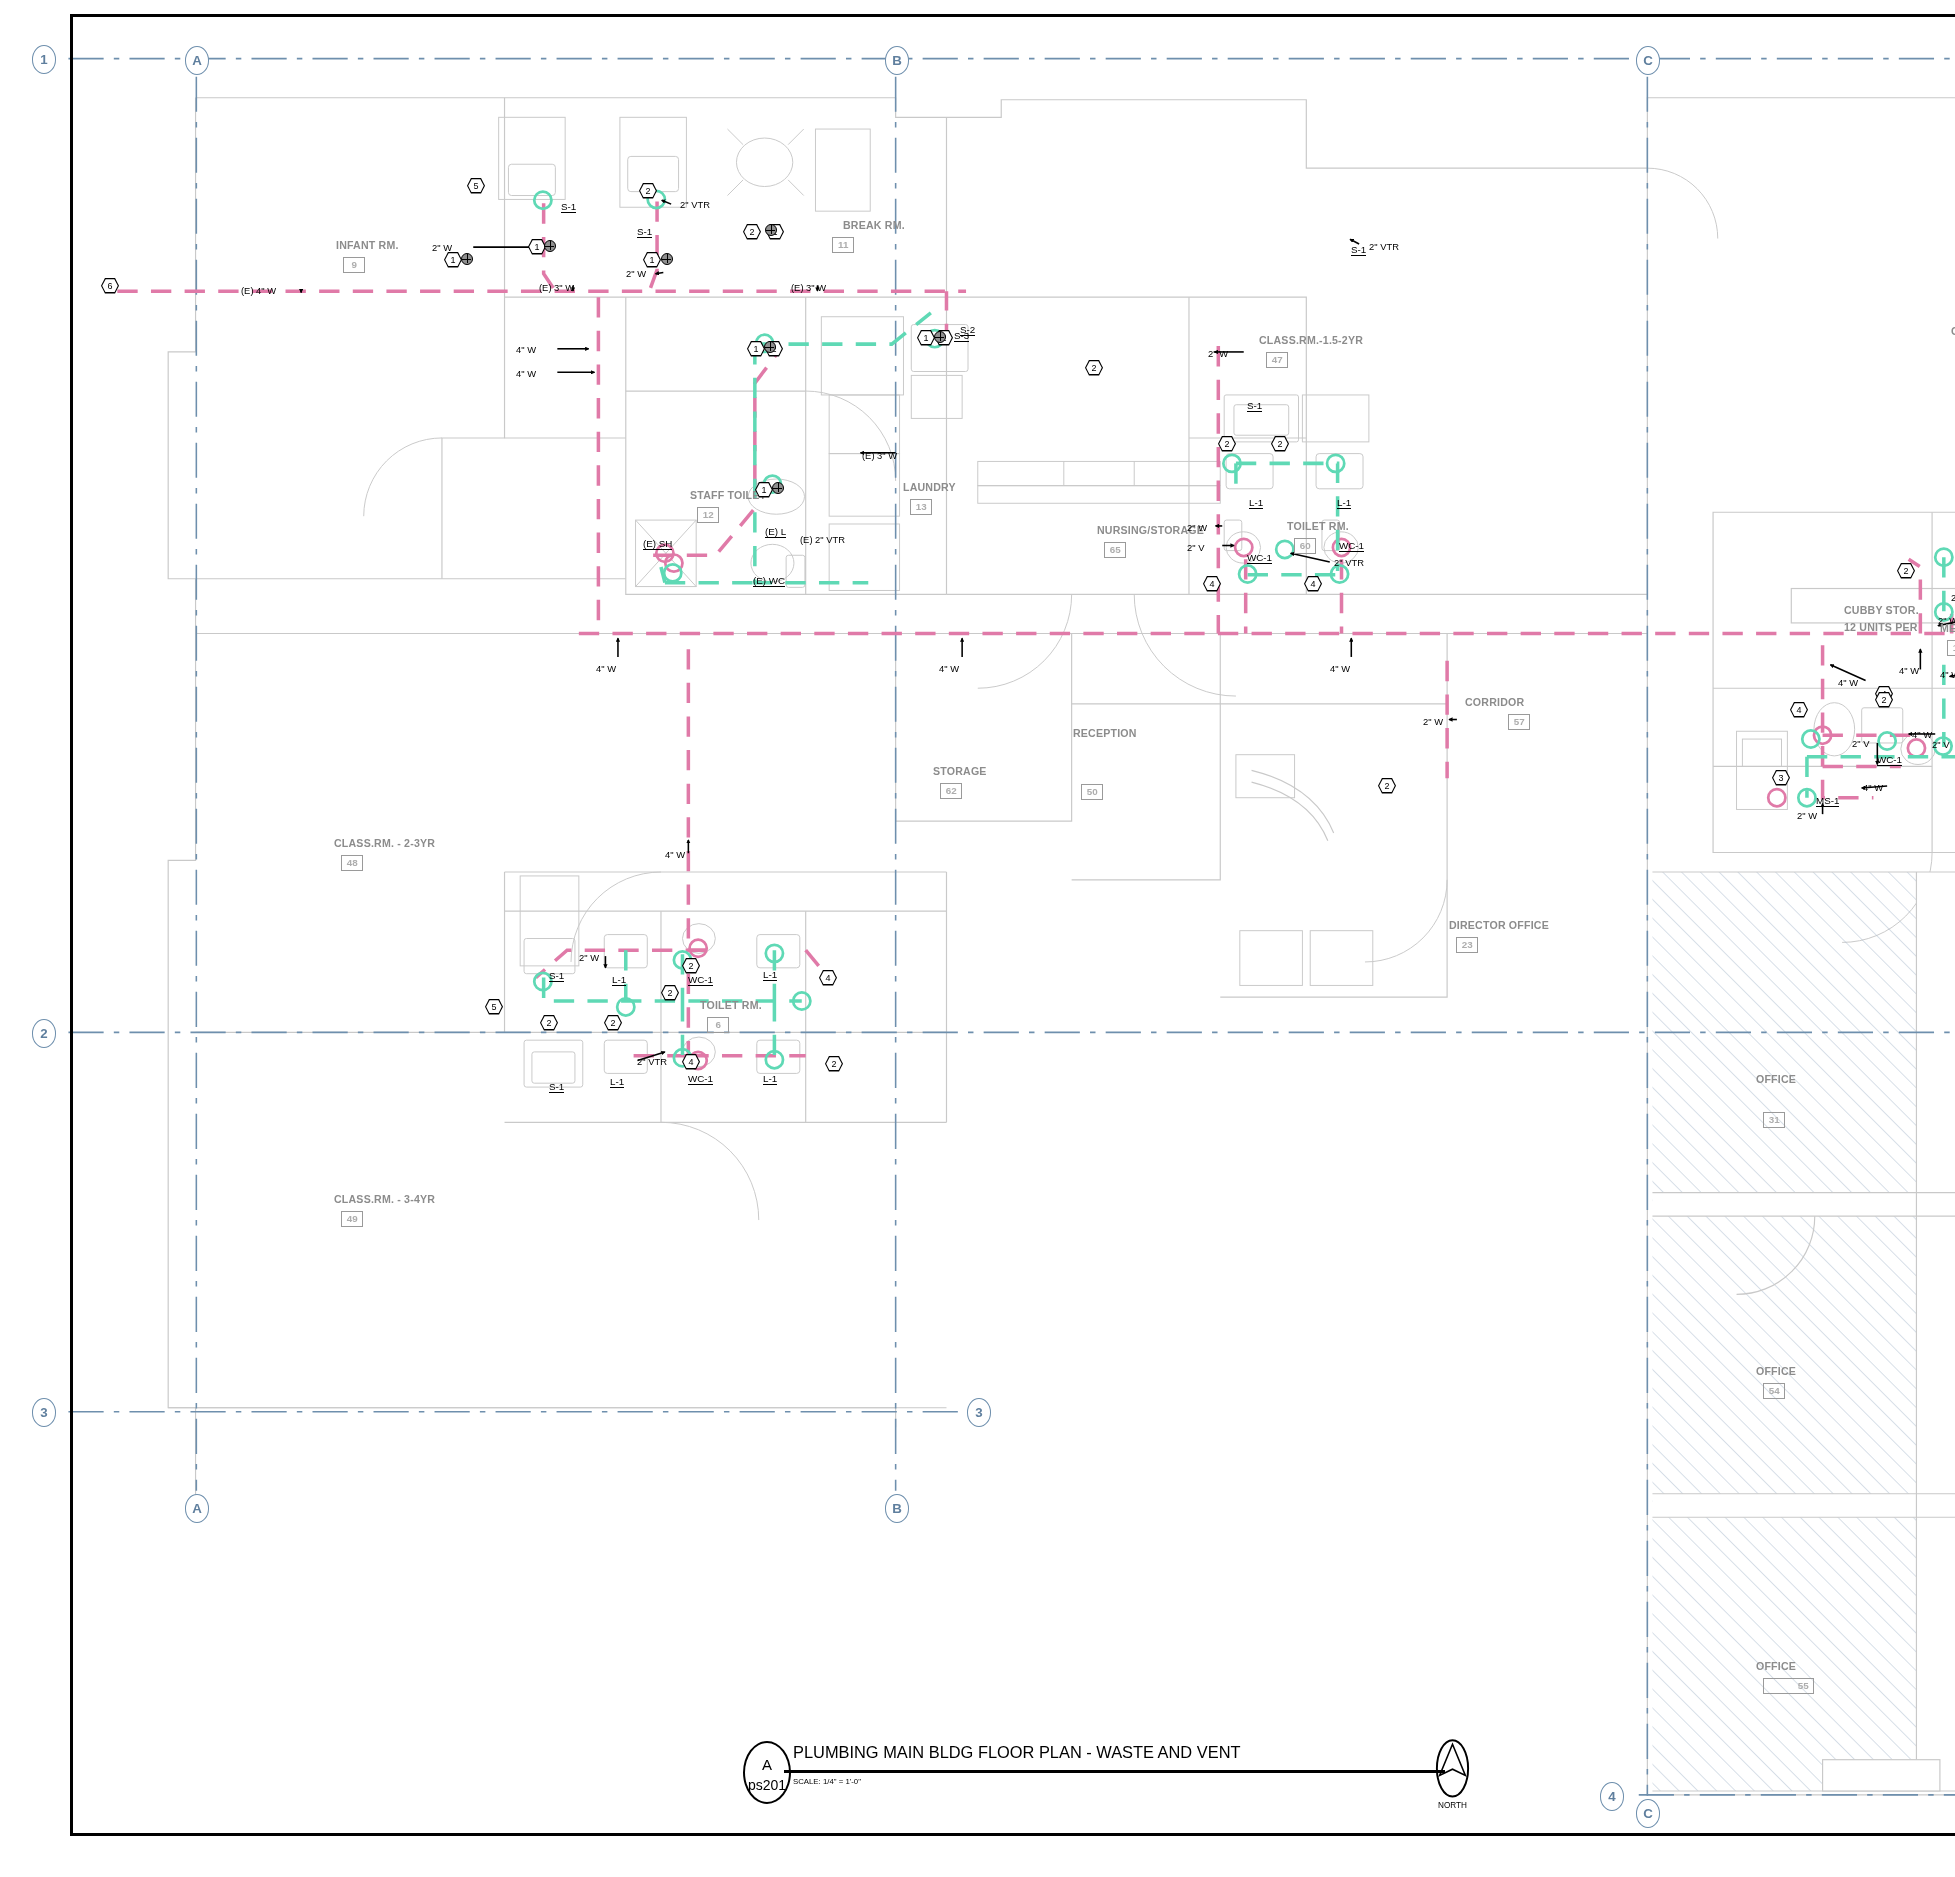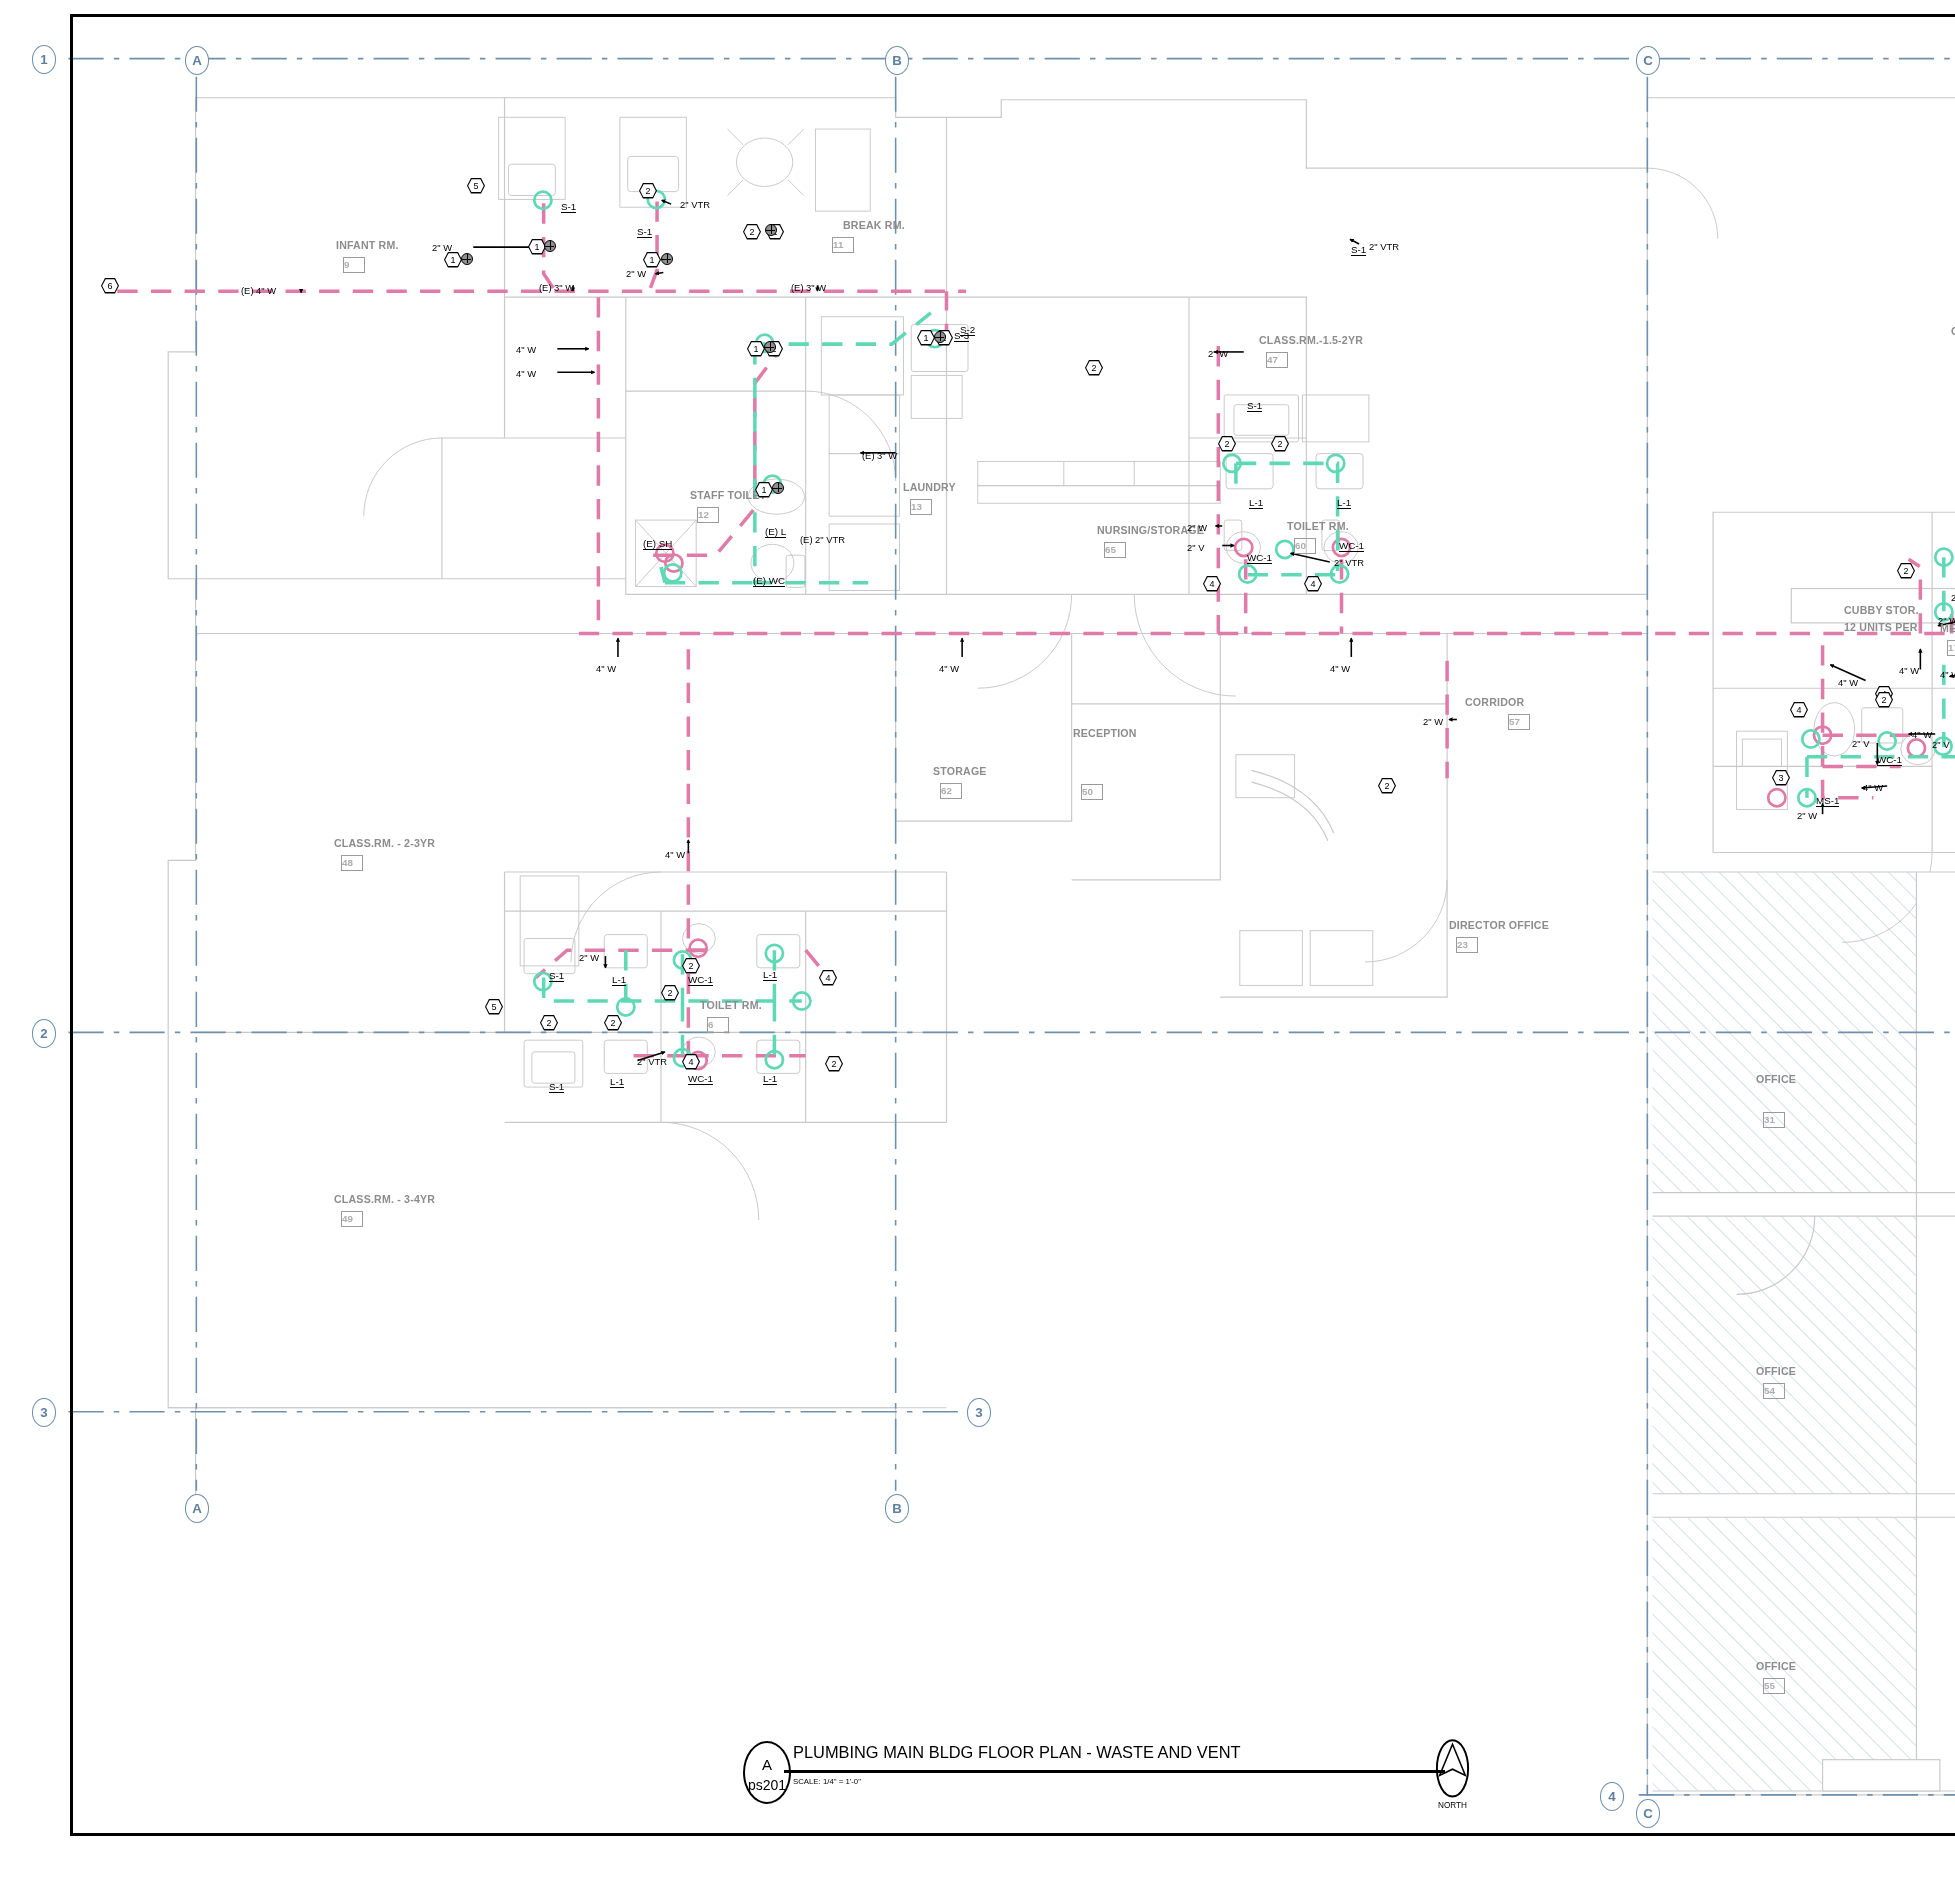--- a/index.html
+++ b/index.html
@@ -11,21 +11,21 @@
   .sheet-border{position:absolute;left:70px;top:14px;width:2722px;height:1822px;
       border:3.5px solid #000;box-sizing:border-box;}
 
   
   #plan-svg{position:absolute;left:0;top:0;width:2816px;height:1877px;}
 
   
   .txt{position:absolute;white-space:nowrap;font-family:"Liberation Sans", sans-serif;}
   .room-name{color:#8c8c8c;font-size:10.6px;letter-spacing:0.2px;font-weight:700;}
   .room-num-box{position:absolute;border:0.8px solid #9a9a9a;color:#adadad;font-size:9.8px;
-      line-height:13.3px;width:20.3px;height:14px;font-weight:700;}
+      text-align:center;line-height:13.3px;width:20.3px;height:14px;font-weight:700;}
   .pipe-label{color:#000;font-size:9.4px;font-weight:400;}
   .fixture-tag{color:#000;font-size:9.8px;font-weight:400;border-bottom:1.2px solid #000;
       padding-bottom:0.4px;}
 
   
   .hexnote{position:absolute;width:18px;height:15.6px;background:#fff;
       clip-path:polygon(22% 0,78% 0,100% 50%,78% 100%,22% 100%,0 50%);
       border:0;display:flex;align-items:center;justify-content:center;
       font-size:9px;color:#000;font-weight:400;}
   .hexnote-wrap{position:absolute;width:18px;height:15.6px;}
@@ -446,21 +446,21 @@
       <div class="room-num-box" style="left: 341px; top: 855px;">48</div>
       <div class="txt room-name" style="left: 700px; top: 999px;">TOILET RM.</div>
       <div class="room-num-box" style="left: 707px; top: 1017px;">6</div>
       <div class="txt room-name" style="left: 334px; top: 1193px;">CLASS.RM. - 3-4YR</div>
       <div class="room-num-box" style="left: 341px; top: 1211px;">49</div>
       <div class="txt room-name" style="left: 1756px; top: 1073px;">OFFICE</div>
       <div class="room-num-box" style="left: 1763px; top: 1112px;">31</div>
       <div class="txt room-name" style="left: 1756px; top: 1365px;">OFFICE</div>
       <div class="room-num-box" style="left: 1763px; top: 1383px;">54</div>
       <div class="txt room-name" style="left: 1756px; top: 1660px;">OFFICE</div>
-      <div class="room-num-box" style="left: 1763px; top: 1678px;">55</div>
+      <div class="room-num-box" style="left: 1763px; top: 1678px; padding-left: 29px;">55</div>
     </div>
 
   <div id="fixtures-layer">
       <div class="txt fixture-tag" style="left: 561px; top: 201px;">S-1</div>
       <div class="txt fixture-tag" style="left: 637px; top: 226px;">S-1</div>
       <div class="txt fixture-tag" style="left: 954px; top: 330px;">S-3</div>
       <div class="txt fixture-tag" style="left: 960px; top: 324px;">S-2</div>
       <div class="txt fixture-tag" style="left: 1351px; top: 244px;">S-1</div>
       <div class="txt fixture-tag" style="left: 1247px; top: 400px;">S-1</div>
       <div class="txt fixture-tag" style="left: 1249px; top: 497px;">L-1</div>

